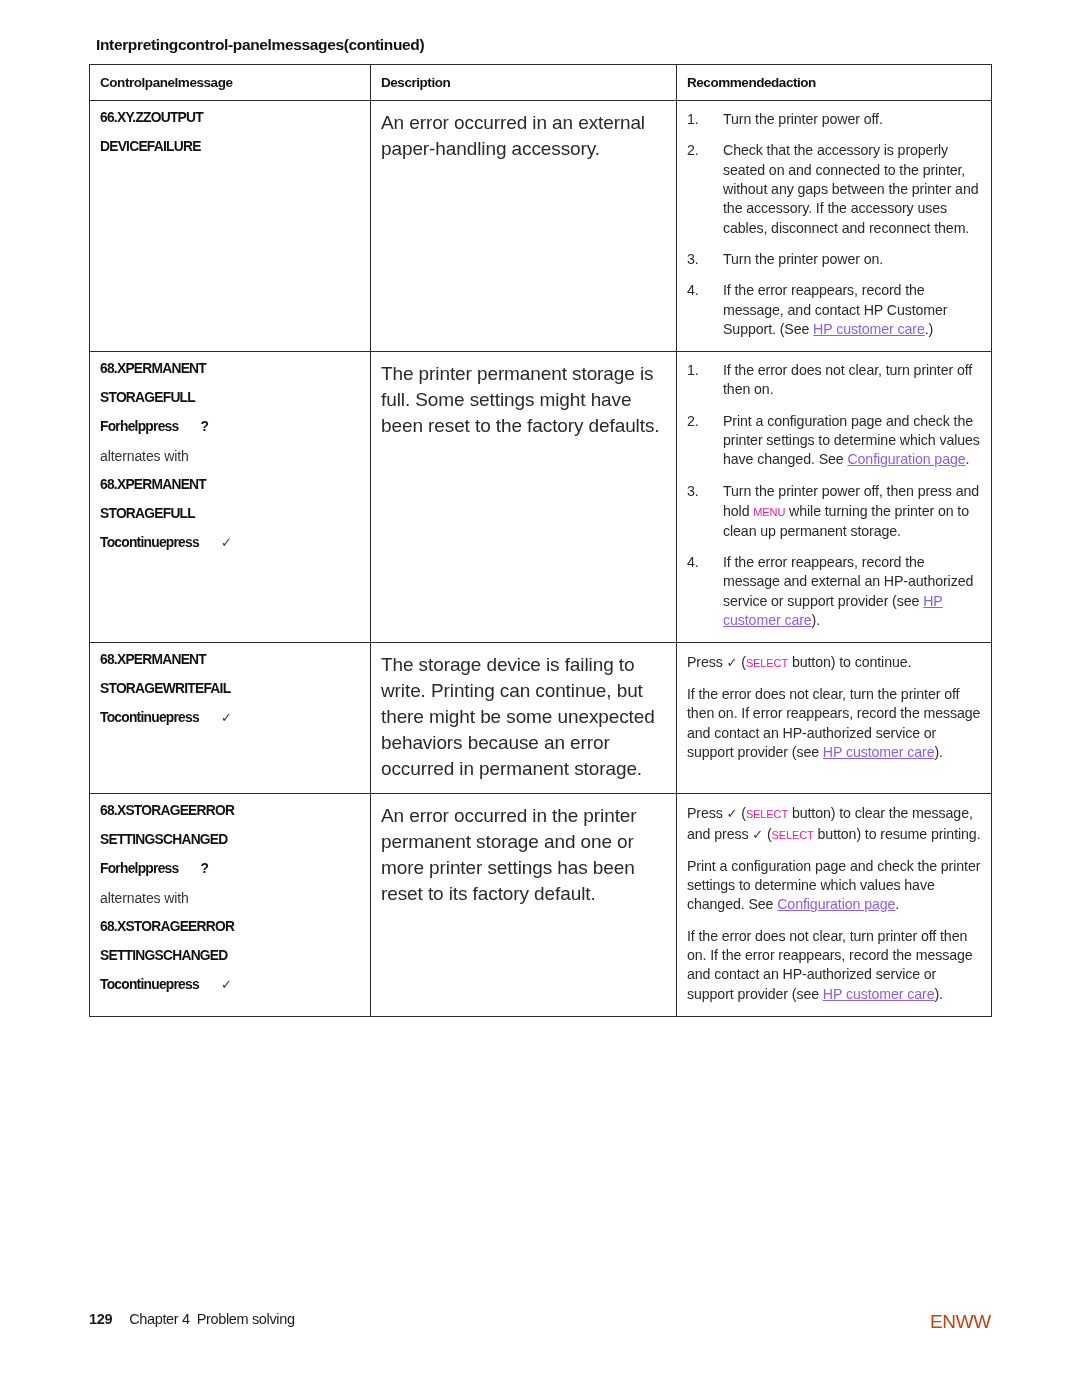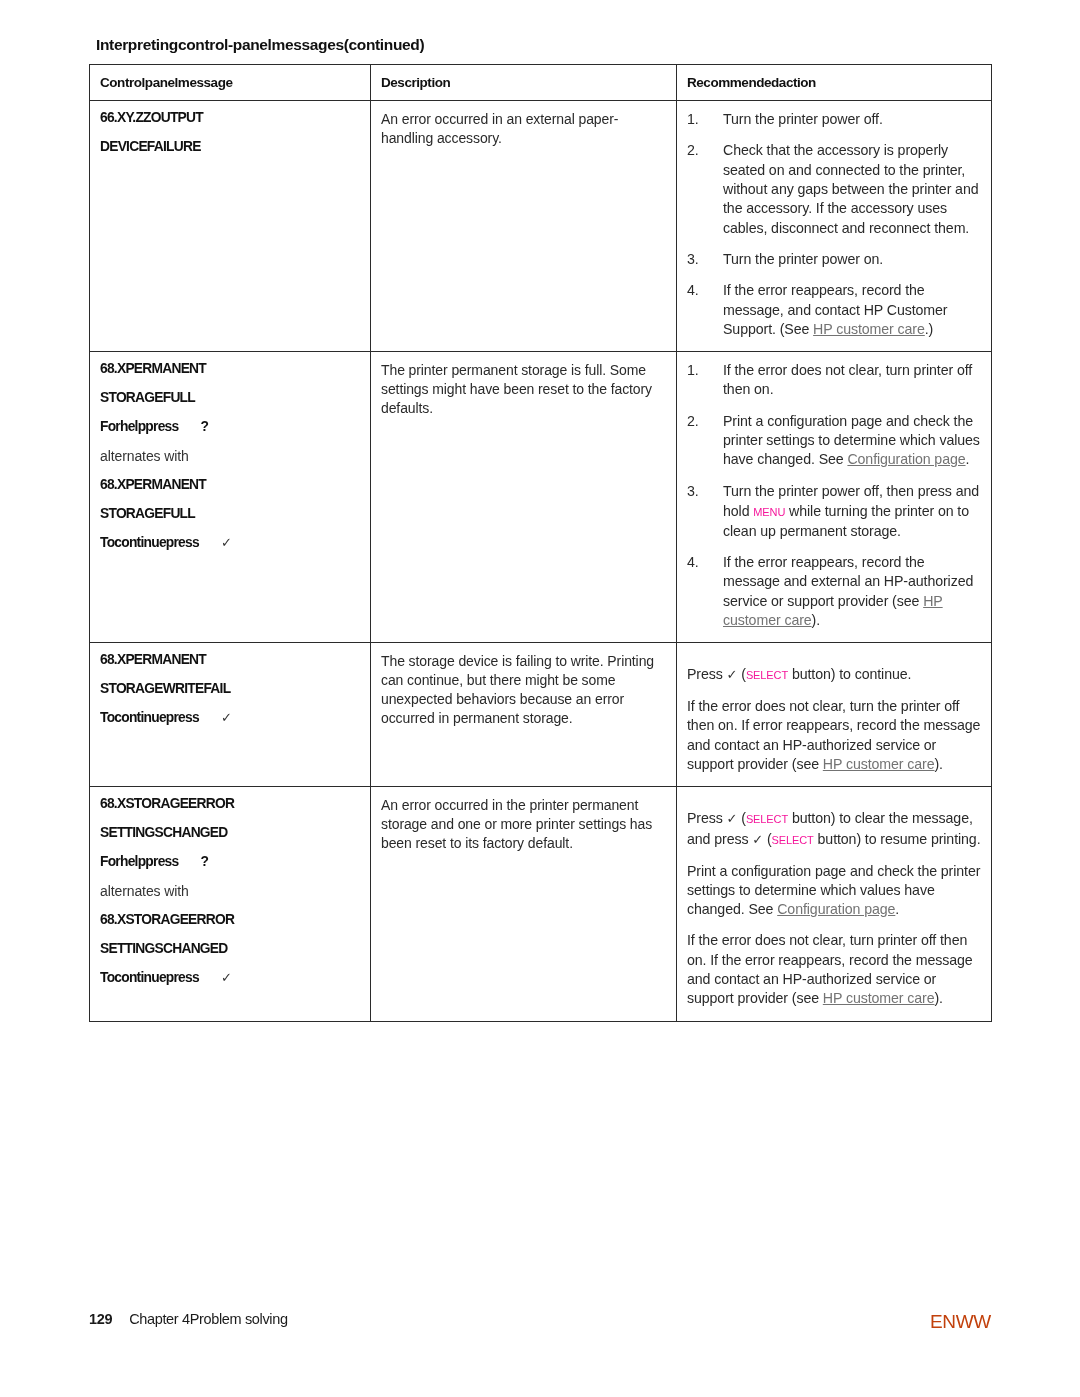--- a/index.html
+++ b/index.html
@@ -90,21 +90,21 @@
     padding-left: 22px;
   }
   .cp-check {
     font-weight: normal;
     font-size: 13px;
     color: #333;
   }
 
   
   .desc {
-    font-size: 14px;
+    font-size: 19px;
     line-height: 1.36;
     color: #2a2a2a;
     letter-spacing: -0.1px;
     margin: 0;
   }
 
   
   .action-list {
     list-style: none;
     margin: 0;
@@ -120,30 +120,30 @@
     color: #2a2a2a;
   }
   .action-list li:last-child { margin-bottom: 0; }
   .action-list li .num {
     position: absolute;
     left: 0;
     top: 0;
     color: #2a2a2a;
   }
   .action-para {
-    margin: 12px 0 12px 0;
+    margin: 0 0 12px 0;
     font-size: 14.2px;
     line-height: 1.36;
     letter-spacing: -0.1px;
     color: #2a2a2a;
   }
   .action-para:last-child { margin-bottom: 0; }
 
   .lnk {
-    color: #737373;
+    color: #8b5cf6;
     text-decoration: underline;
   }
   .keycap {
     color: #f5179b;
     font-variant: small-caps;
     text-transform: lowercase;
     font-size: 15.2px;
     letter-spacing: -0.1px;
     text-align: center;
   }
@@ -165,21 +165,21 @@
     left: 0; top: 0;
     font-size: 14.5px;
     letter-spacing: -0.35px;
     color: #1b1b1b;
     white-space: nowrap;
   }
   .footer-pagenum {
     font-weight: bold;
     margin-right: 17px;
   }
-  .footer-chapter { }
+  .footer-chapter { margin-right: 7px; }
   .footer-right {
     position: absolute;
     right: 0; top: 0;
     font-size: 19px;
     letter-spacing: -0.3px;
     color: #c2410c;
     text-align: center;
   }
 </style>
 </head>

